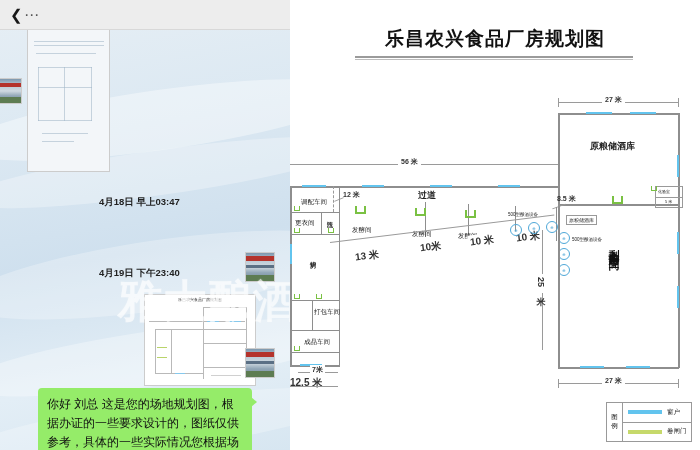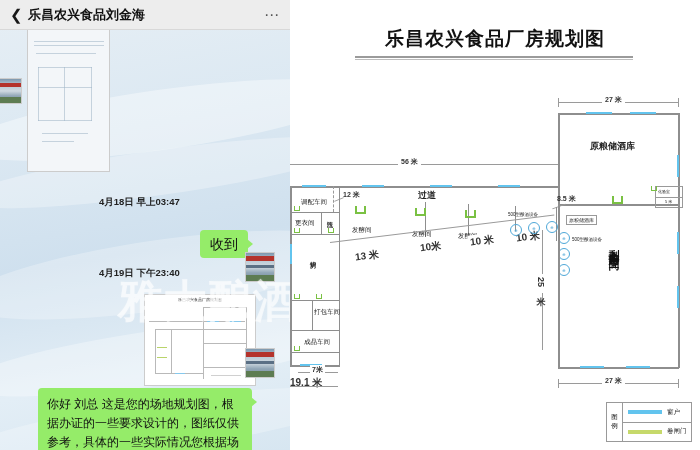--- a/index.html
+++ b/index.html
@@ -125,21 +125,20 @@
   <div id="chat">
 
     <div class="wave w1"></div>
     <div class="wave w2"></div>
     <div class="wave w3"></div>
     <div class="wave w4"></div>
     <div class="wave w5"></div>
 
     <div id="chat-header">
       <div id="back-icon">❮</div>
-      <div id="chat-title">乐昌农兴食品刘金海</div>
       <div id="more-icon">⋯</div>
     </div>
 
     <div id="msgs">
 
       <div class="img-msg thumb-bp" style="left:27px; top:-8px; width:83px; height:150px;">
         <div class="bpi" style="left:6px;  top:18px; width:70px; height:1px;"></div>
         <div class="bpi" style="left:6px;  top:22px; width:70px; height:1px;"></div>
         <div class="bpi" style="left:8px;  top:30px; width:60px; height:1px;"></div>
         <div class="bpi" style="left:10px; top:44px; width:54px; height:1px;"></div>
@@ -152,21 +151,20 @@
         <div class="bpi" style="left:14px; top:118px; width:32px; height:1px;"></div>
       </div>
 
       <div class="img-msg photo" style="left:-4px; top:48px; width:26px; height:26px;">
         <div class="band red" style="top:4px; height:4px;"></div>
         <div class="band grn" style="top:18px; height:8px;"></div>
       </div>
 
       <div class="ts" style="left:99px; top:166px;">4月18日 早上03:47</div>
 
-      <div class="bubble-out" style="left:200px; top:200px; font-size:14px; padding:6px 10px;">收到</div>
 
       <div class="img-msg photo" style="left:245px; top:196px; width:30px; height:30px;">
         <div class="band red" style="top:3px; height:5px;"></div>
         <div class="band roof" style="top:12px; height:3px;"></div>
         <div class="band grn" style="top:22px; height:8px;"></div>
       </div>
 
       <div class="ts" style="left:99px; top:237px;">4月19日 下午23:40</div>
 
       <div class="img-msg plan-thumb" style="left:144px; top:264px; width:112px; height:92px;">
@@ -326,21 +324,21 @@
     <div class="doorS" style="left:4px;  top:294px;"></div>
     <div class="doorS" style="left:4px;  top:346px;"></div>
     <div class="doorS" style="left:26px; top:294px;"></div>
 
     <div class="win" style="left:12px; top:185px; width:22px;"></div>
     <div class="win" style="left:10px; top:364px; width:22px;"></div>
     <div class="winV" style="left:0px; top:244px; height:20px;"></div>
 
     <div class="dimline" style="left:8px; top:372px; width:40px;"></div>
     <div class="dim" style="left:20px; top:365px; background:#fff; padding:0 2px;">7米</div>
-    <div class="dim" style="left:0px; top:376px; font-size:10px; font-weight:700;">19.1 米</div>
+    <div class="dim" style="left:0px; top:376px; font-size:10px; font-weight:700;">12.5 米</div>
     <div class="dimline" style="left:0px; top:386px; width:48px;"></div>
 
     <div id="legend">
       <div class="lcol1">
         <span>图</span>
         <span>例</span>
       </div>
       <div class="lrows">
         <div class="lrow">
           <div class="swatch" style="background:#62c4ee;"></div>

